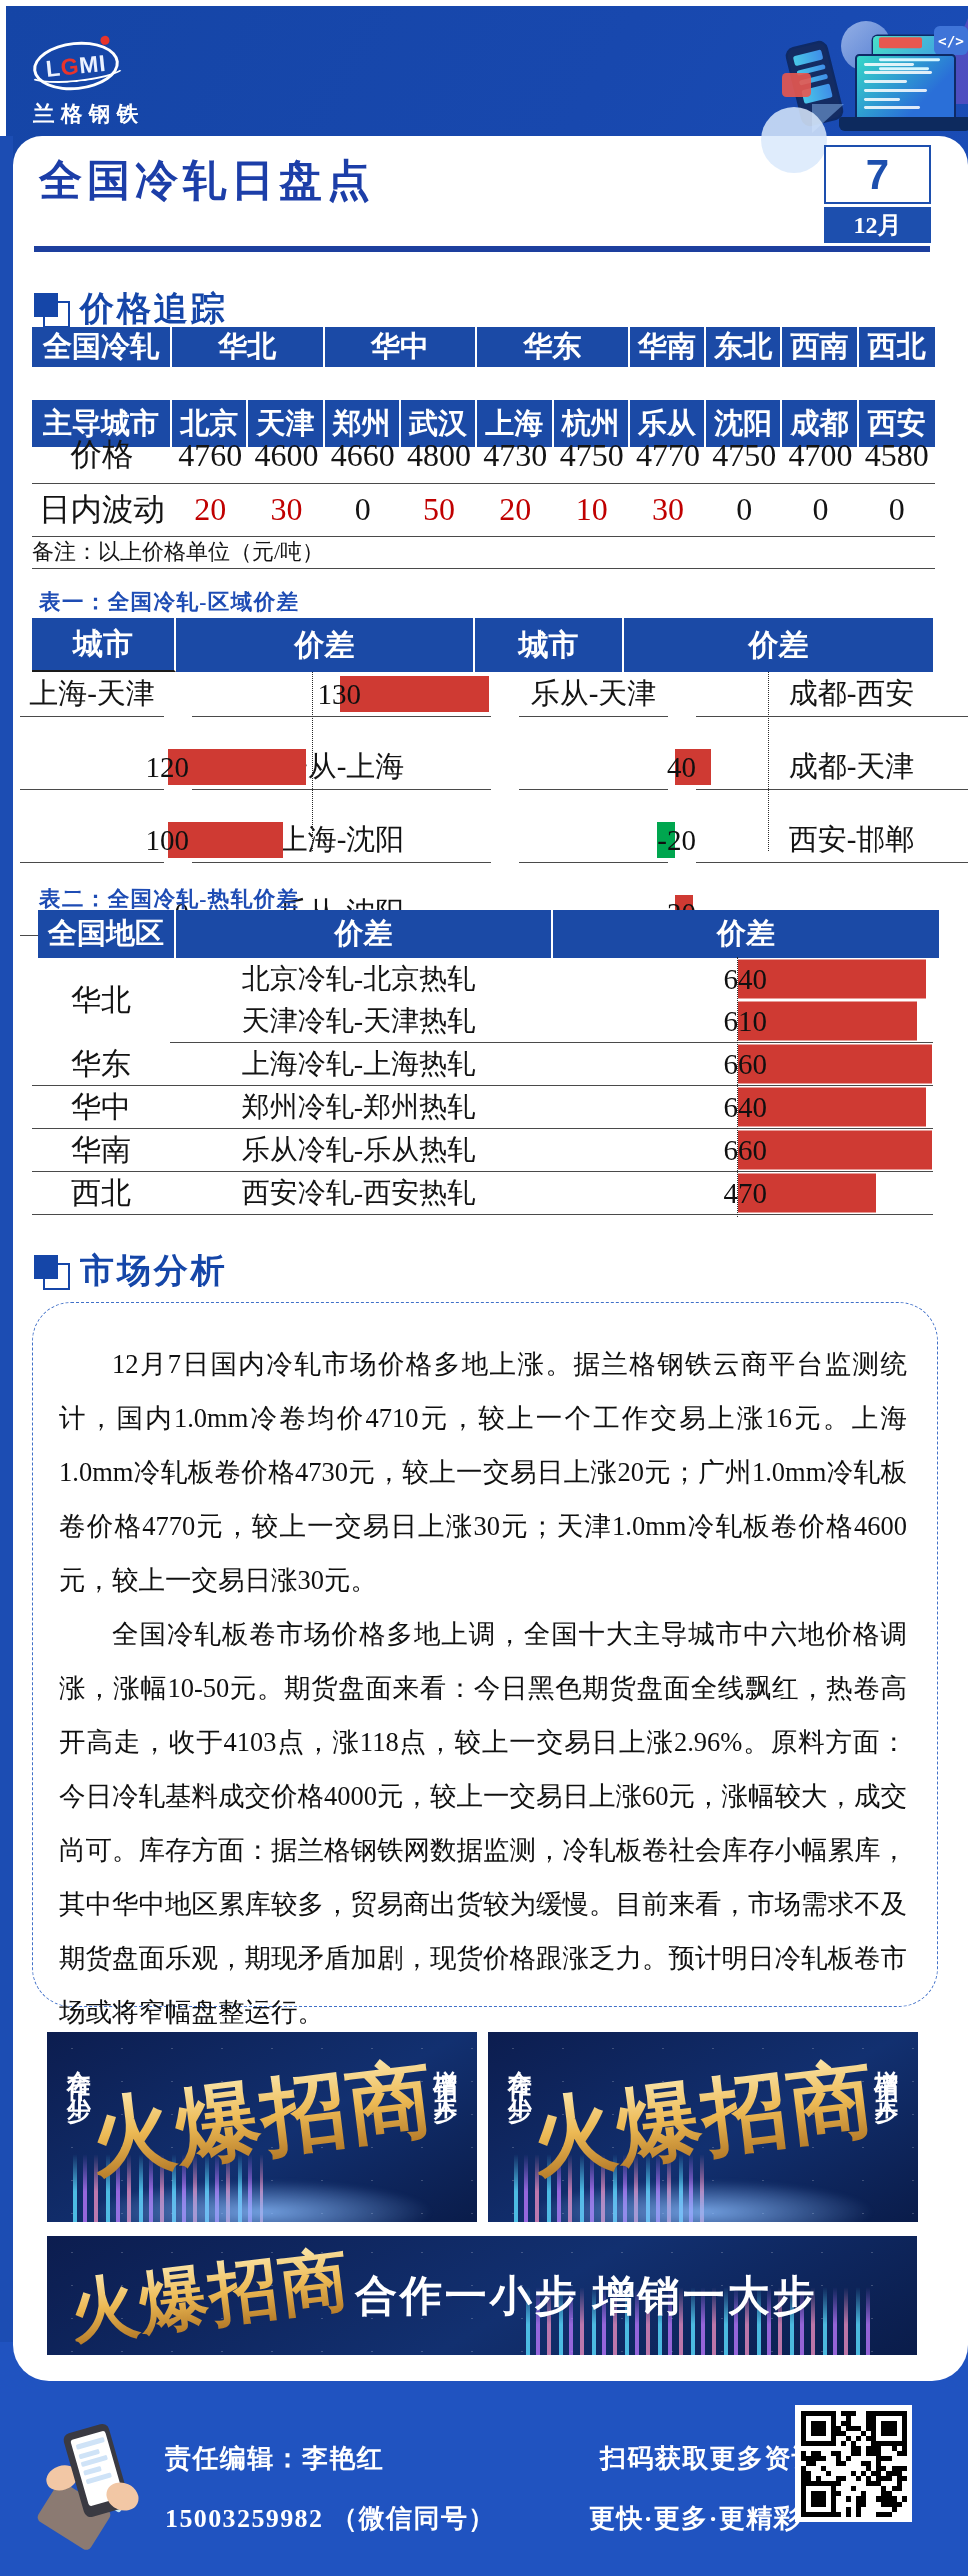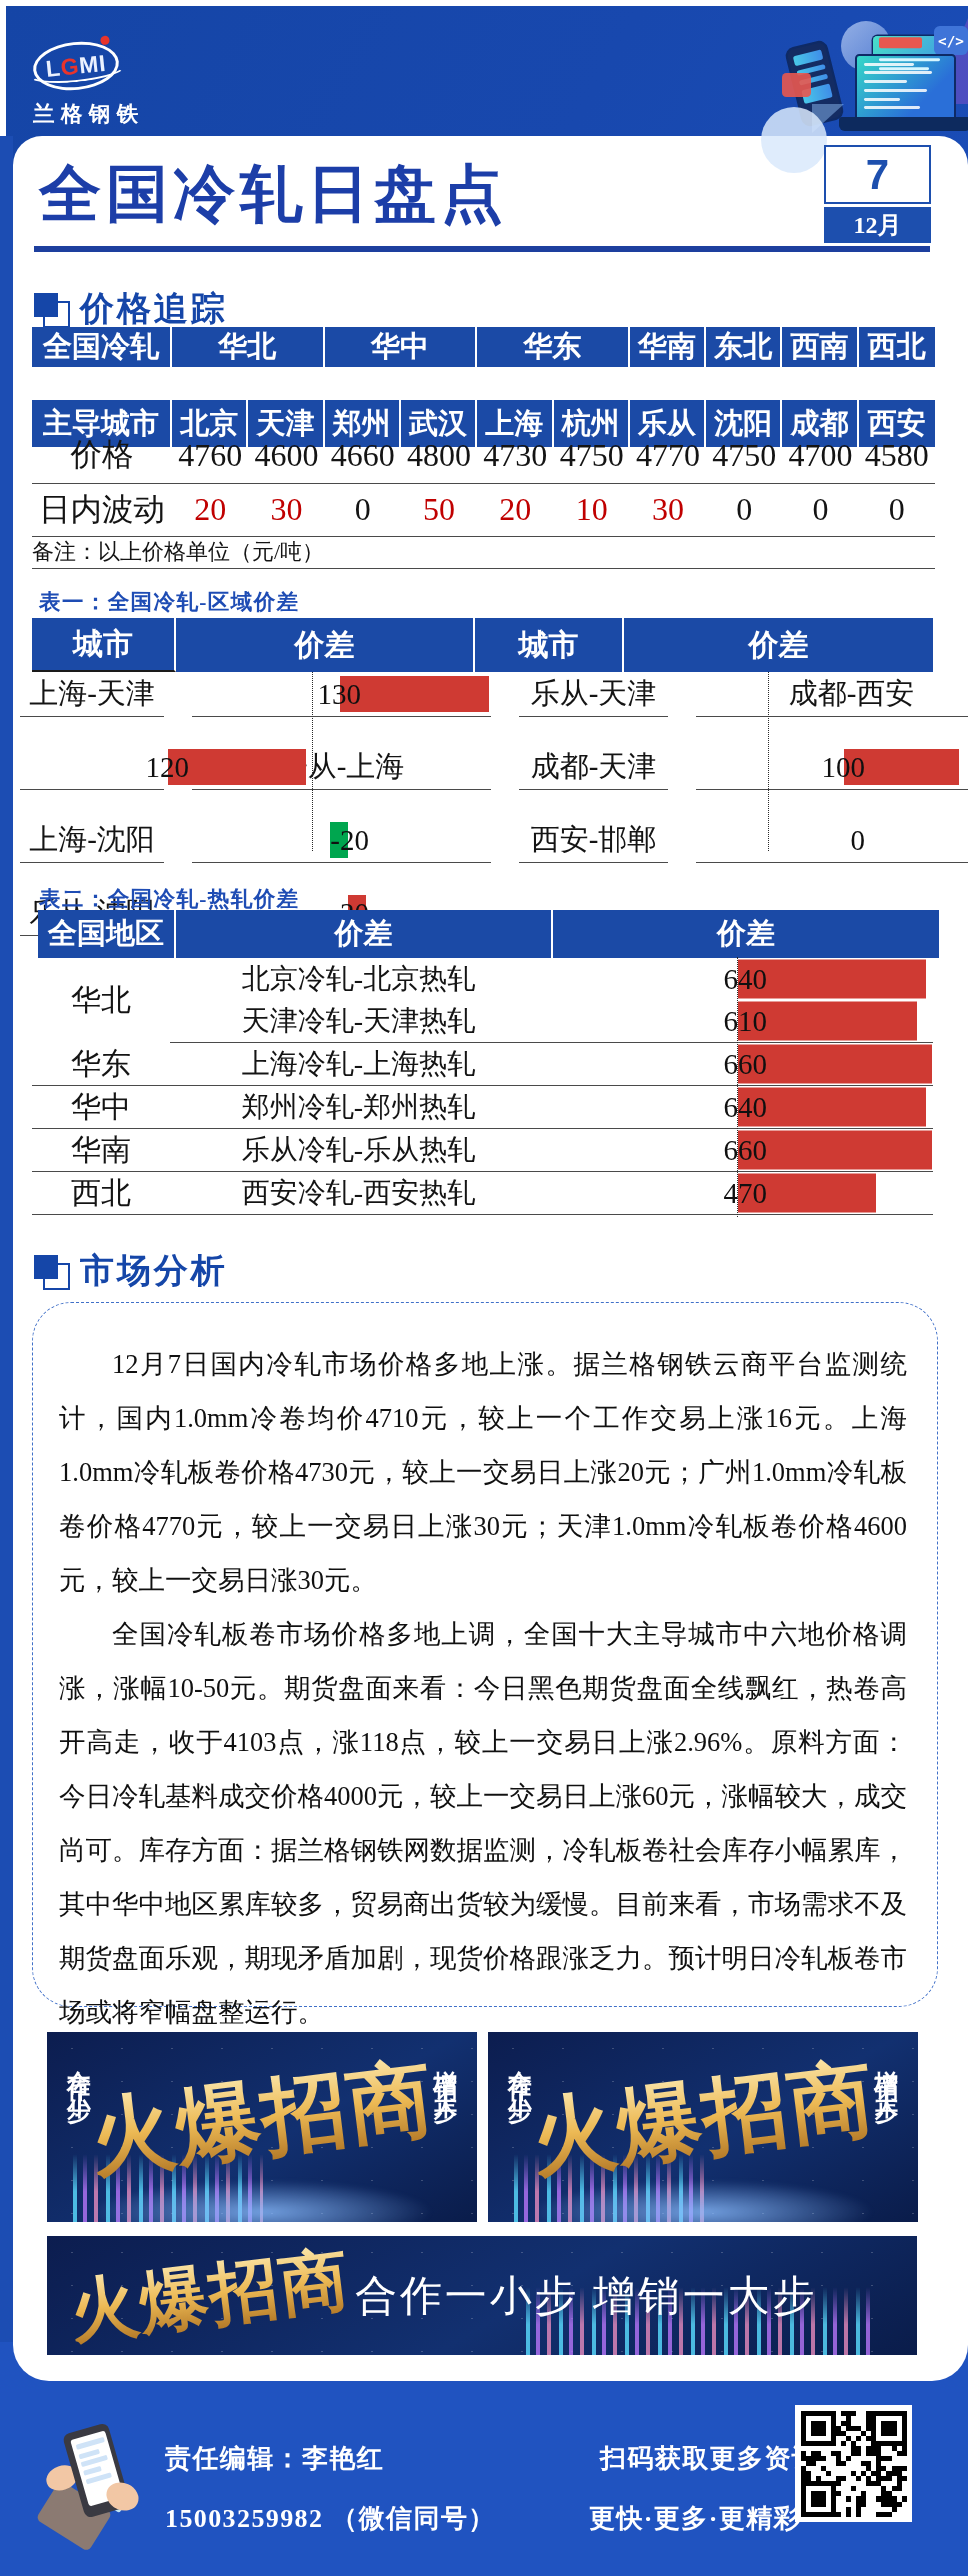--- a/index.html
+++ b/index.html
@@ -41,21 +41,21 @@
             transform:rotate(-14deg);box-shadow:0 0 0 2.1px #0e2a66;}
   .il-phone i{position:absolute;left:5px;right:5px;border-radius:2.1px;background:linear-gradient(90deg,#49c8e8,#3f8de8);}
   .il-chip{left:8.6px;top:62px;width:29px;height:24px;border-radius:4.3px;background:#e8584f;opacity:.9;}
   .il-tri2{left:39px;top:93px;width:0;height:0;border-right:32px solid transparent;border-top:29px solid rgba(150,200,255,.45);}
   
   .date-day{top:145px;left:824px;width:107px;height:59px;background:#fff;border:2.9px solid #1d4fae;
             box-sizing:border-box;display:flex;align-items:center;justify-content:center;z-index:3;
             font-size:42px;font-weight:bold;color:#1d4fae;font-family:"Liberation Sans",sans-serif;}
   .date-month{top:207px;left:824px;width:107px;height:36px;background:#1d4fae;display:flex;align-items:center;justify-content:center;
             z-index:3;font-size:24px;font-weight:bold;color:#ffffff;}
-  .page-title{top:152px;left:39px;z-index:3;font-size:62px;font-weight:bold;color:#1c3ea8;letter-spacing:5px;}
+  .page-title{top:152px;left:39px;z-index:3;font-size:43px;font-weight:bold;color:#1c3ea8;letter-spacing:5px;}
   .title-rule{top:246px;left:34px;width:896px;height:6.4px;background:#1d3f9e;z-index:3;}
   
   .sec{z-index:3;display:flex;align-items:center;}
   .sec-icon{position:relative;width:36px;height:34px;margin-right:10px;}
   .sec-icon .fill{position:absolute;left:0;top:1.4px;width:24px;height:24px;background:#1546a8;}
   .sec-icon .line{position:absolute;left:9.3px;top:8.6px;width:23px;height:23px;border:2.1px solid #1546a8;}
   .sec-title{font-size:34px;font-weight:bold;color:#1546a8;letter-spacing:2.9px;}
   
   .grid{display:grid;z-index:3;}
   .pt{left:32px;width:903px;grid-template-columns:140px repeat(10,1fr);}
@@ -119,21 +119,21 @@
         text-shadow:0 0 0 transparent;letter-spacing:1.4px;}
   .vslogan{position:absolute;writing-mode:vertical-rl;color:#ffffff;font-weight:bold;font-size:23.6px;
            letter-spacing:7.2px;top:20px;z-index:2;}
   .b1{top:2032px;left:47px;width:430px;height:190px;}
   .b2{top:2032px;left:488px;width:430px;height:190px;}
   .bsq .gold{position:absolute;left:50%;top:46%;transform:translate(-50%,-50%) rotate(-7deg);font-size:85px;white-space:nowrap;}
   .bsq .vl{left:15.8px;}
   .bsq .vr{right:15.8px;}
   .bwide{top:2236px;left:47px;width:870px;height:119px;}
   .bwide .gold{position:absolute;left:21.5px;top:50%;transform:translateY(-50%) rotate(-7deg);font-size:69px;white-space:nowrap;}
-  .bwide .hslogan{position:absolute;left:308px;top:50%;transform:translateY(-50%);color:#fff;font-weight:normal;
+  .bwide .hslogan{position:absolute;left:308px;top:50%;transform:translateY(-50%);color:#fff;font-weight:bold;
                   font-size:42px;letter-spacing:2.9px;white-space:nowrap;z-index:2;}
   
   .f-text{z-index:4;color:#ffffff;font-weight:bold;font-size:26px;letter-spacing:1.4px;}
   .qr{top:2405px;left:795px;width:117px;height:117px;background:#ffffff;padding:5.7px;box-sizing:border-box;z-index:4;}
   .qr-grid{display:grid;grid-template-columns:repeat(21,1fr);grid-template-rows:repeat(21,1fr);width:106px;height:106px;}
   .qr-grid b{background:#000;}
   .phone-illu{top:2424px;left:50px;width:93px;height:107px;z-index:4;}
   .ph{position:absolute;}
   .ph-sleeve{left:-7.2px;top:69px;width:62px;height:46px;background:#8b7a72;transform:rotate(32deg);border-radius:5.7px;}
   .ph-cuff{left:34px;top:66px;width:42px;height:13px;background:#bfe3f2;transform:rotate(32deg);border-radius:2.9px;}
@@ -270,20 +270,24 @@
       <span class="bar" style="width: 149px;"></span>
       <span class="val">130</span>
     </div>
     <div class="cell name">乐从-天津</div>
     <div class="cell name">成都-西安</div>
     <div class="cell barcell c2">
       <span class="bar" style="width: 138px;"></span>
       <span class="val">120</span>
     </div>
     <div class="cell name">乐从-上海</div>
+    <div class="cell barcell c4">
+      <span class="bar" style="width: 36px;"></span>
+      <span class="val">40</span>
+    </div>
     <div class="cell name">成都-天津</div>
     <div class="cell barcell c2">
       <span class="bar" style="width: 115px;"></span>
       <span class="val">100</span>
     </div>
     <div class="cell name">上海-沈阳</div>
     <div class="cell barcell c4">
       <span class="bar neg" style="width: 18px;"></span>
       <span class="val">-20</span>
     </div>

